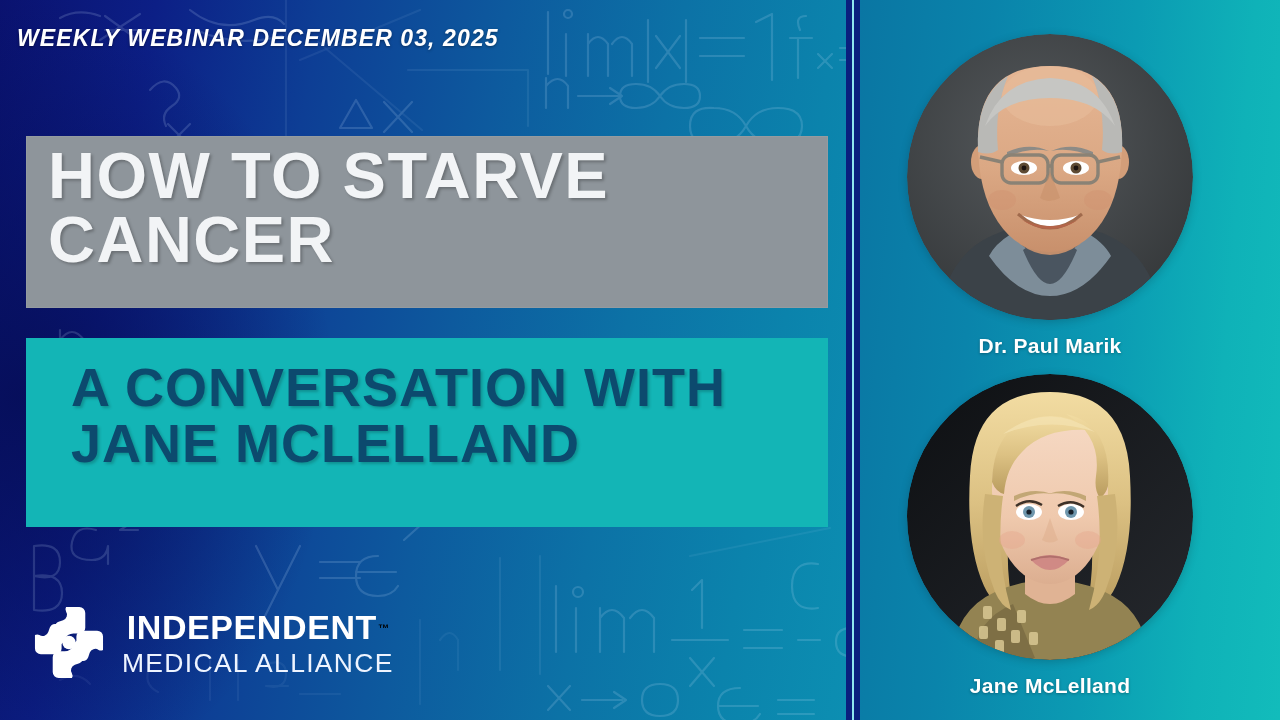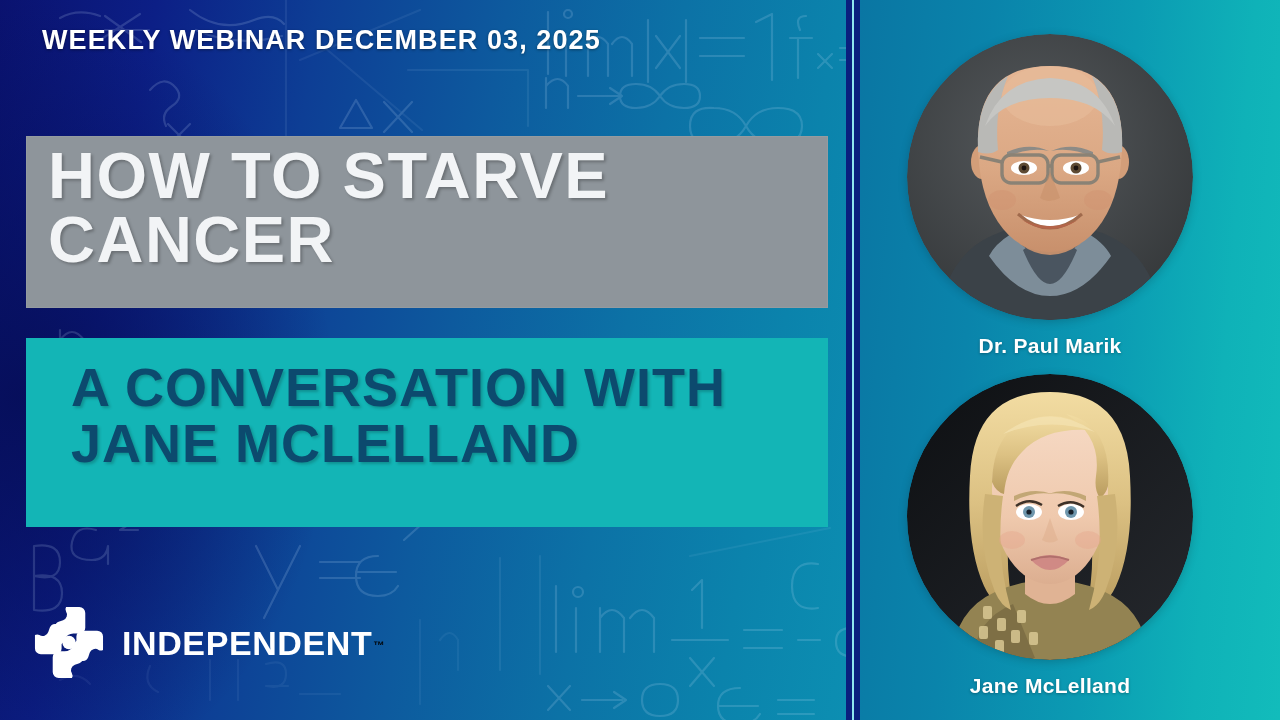--- a/index.html
+++ b/index.html
@@ -39,24 +39,25 @@
     position: absolute;
     inset: 0;
     opacity: 0.30;
     pointer-events: none;
   }
   #math-layer svg { display:block; width:100%; height:100%; }
 
   
   #kicker {
     position: absolute;
-    left: 42px; top: 25px;
+    left: 17px; top: 25px;
     color: #ffffff;
-    font-size: 27px;
-    font-weight: bold;
+    font-size: 23px;
+    font-weight: bold;
+    font-style: italic;
     letter-spacing: 1.1px;
     white-space: nowrap;
     text-shadow: 0 1px 3px rgba(0,0,0,.40);
   }
 
   
   #title-band {
     position: absolute;
     left: 26px; top: 136px;
     width: 802px; height: 172px;
@@ -307,20 +308,21 @@
             <path d="M54 100 h-18 a8 8 0 0 1 -8 -8 v-20 a8 8 0 0 1 8 -8 h8 a14 14 0 0 0 12 -8 l2 -4 a6 6 0 0 1 11 3 v18 a8 8 0 0 1 -5 7 l-6 2 a8 8 0 0 0 -4 12 a6 6 0 0 1 0 6 z"></path>
             <path d="M96 62 v-18 a8 8 0 0 0 -8 -8 h-20 a8 8 0 0 0 -8 8 v8 a14 14 0 0 1 -8 12 l-4 2 a6 6 0 0 0 3 11 h18 a8 8 0 0 0 7 -5 l2 -6 a8 8 0 0 1 12 -4 a6 6 0 0 0 6 0 z"></path>
             <circle cx="50" cy="52" r="9"></circle>
           </g>
         </svg>
       </span>
       <span id="logo-words">
         <div>
           <span id="logo-line1">INDEPENDENT</span><span id="logo-tm">™</span>
         </div>
+        <div id="logo-line2">MEDICAL ALLIANCE</div>
       </span>
     </div>
   </div>
 
   <div id="divider-outer"></div>
   <div id="divider-line"></div>
 
   <div id="right-panel">
 
     <div class="speaker" id="speaker-1">

